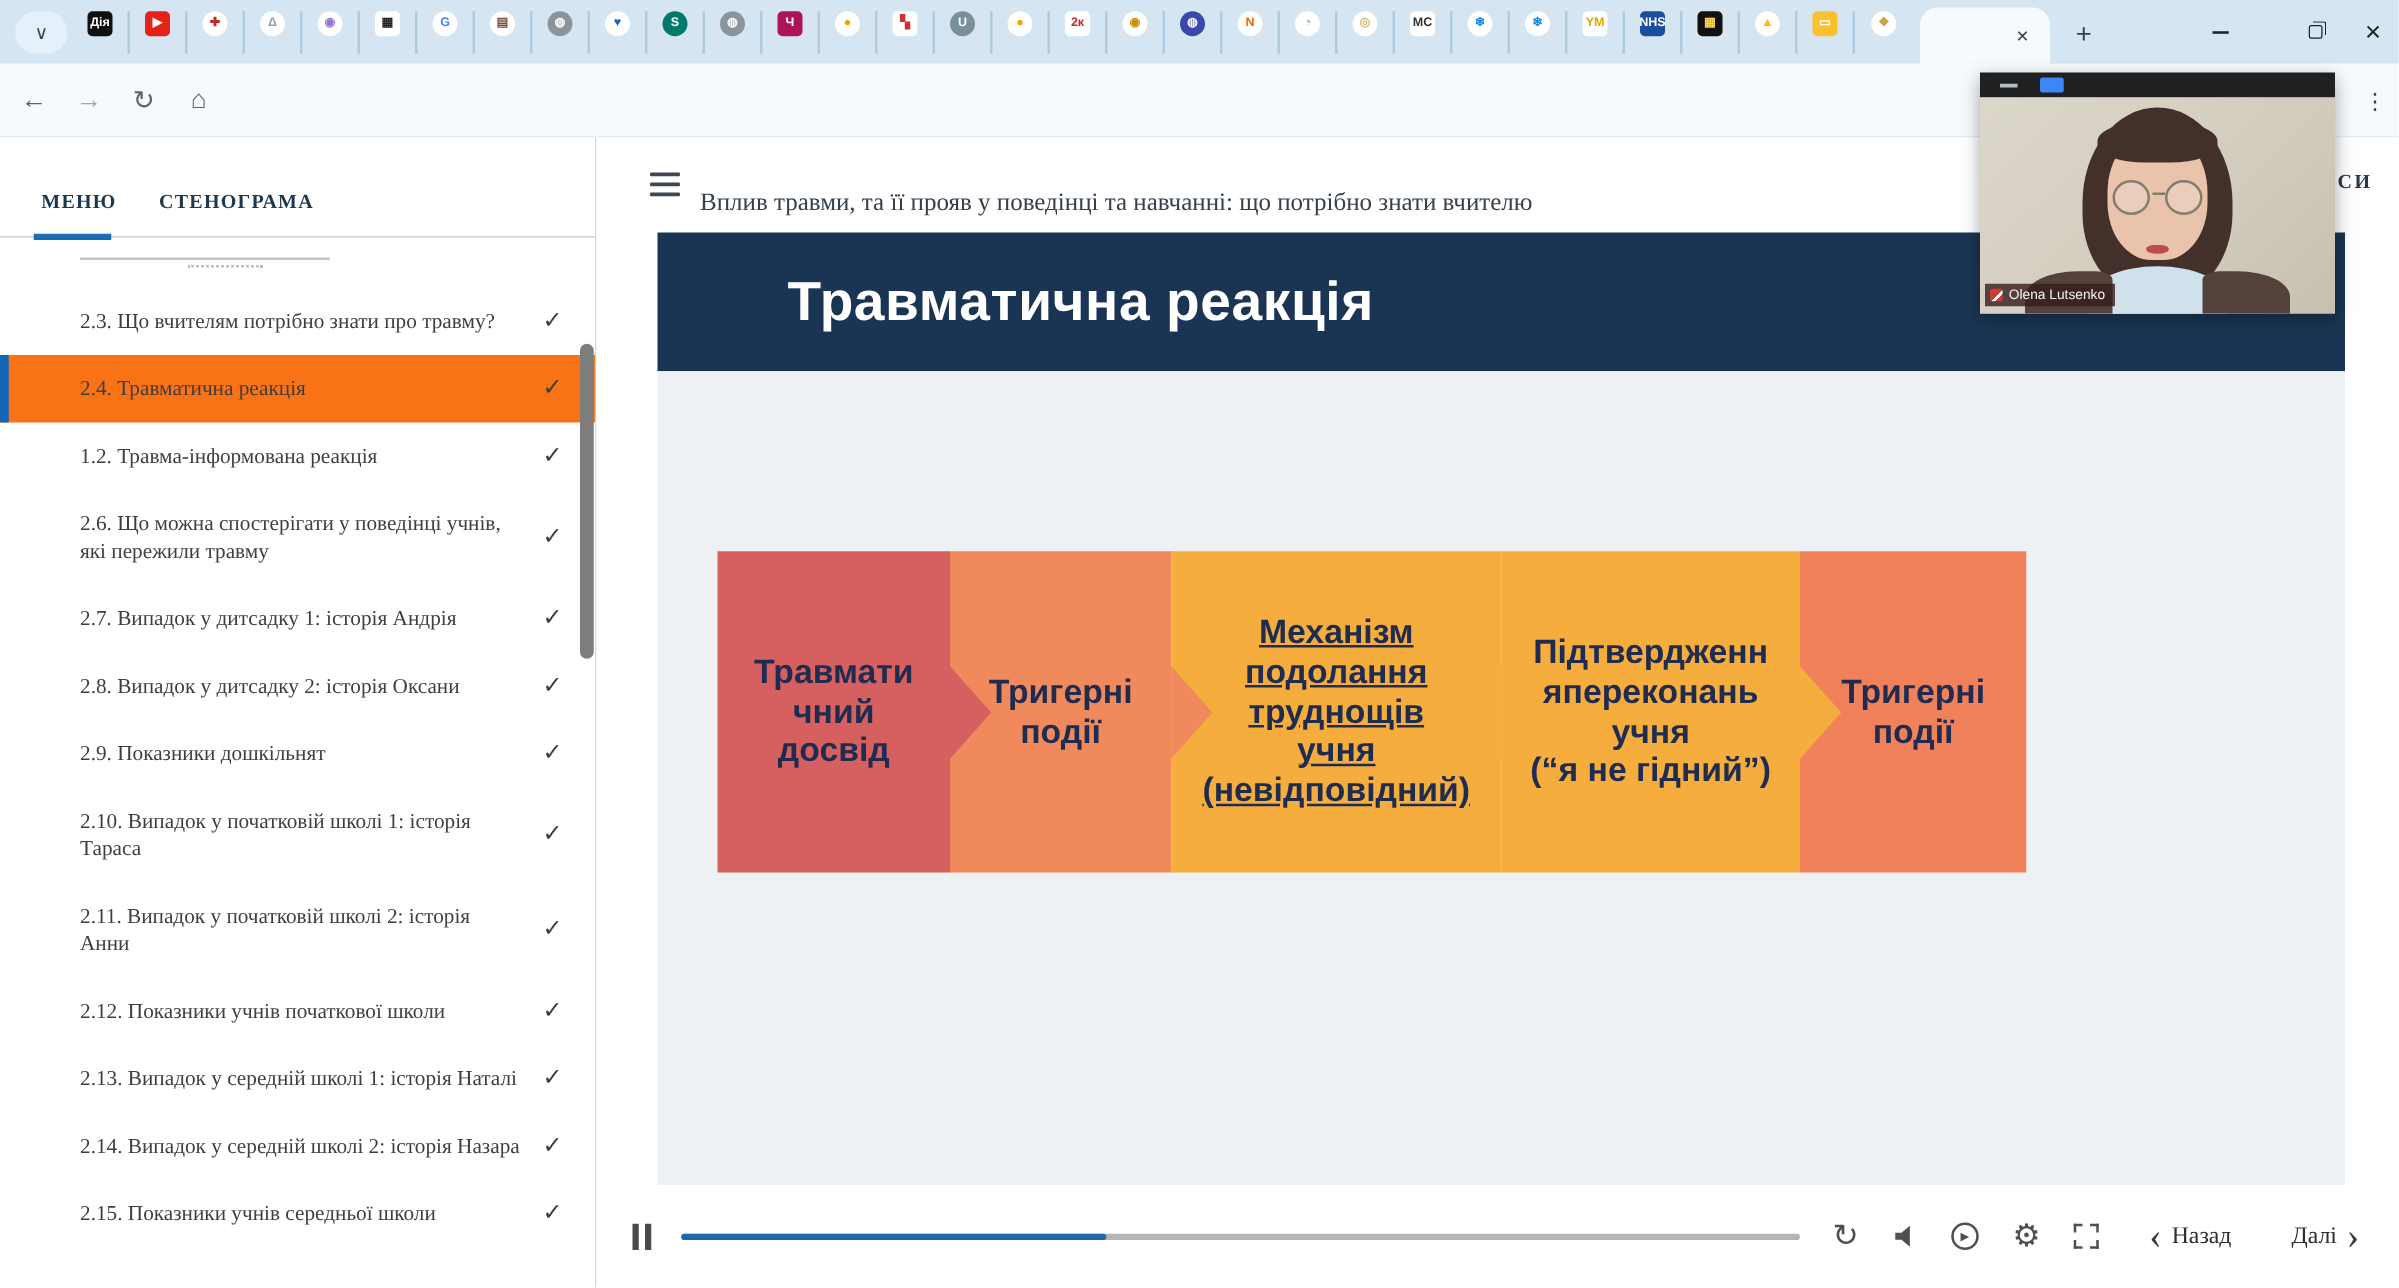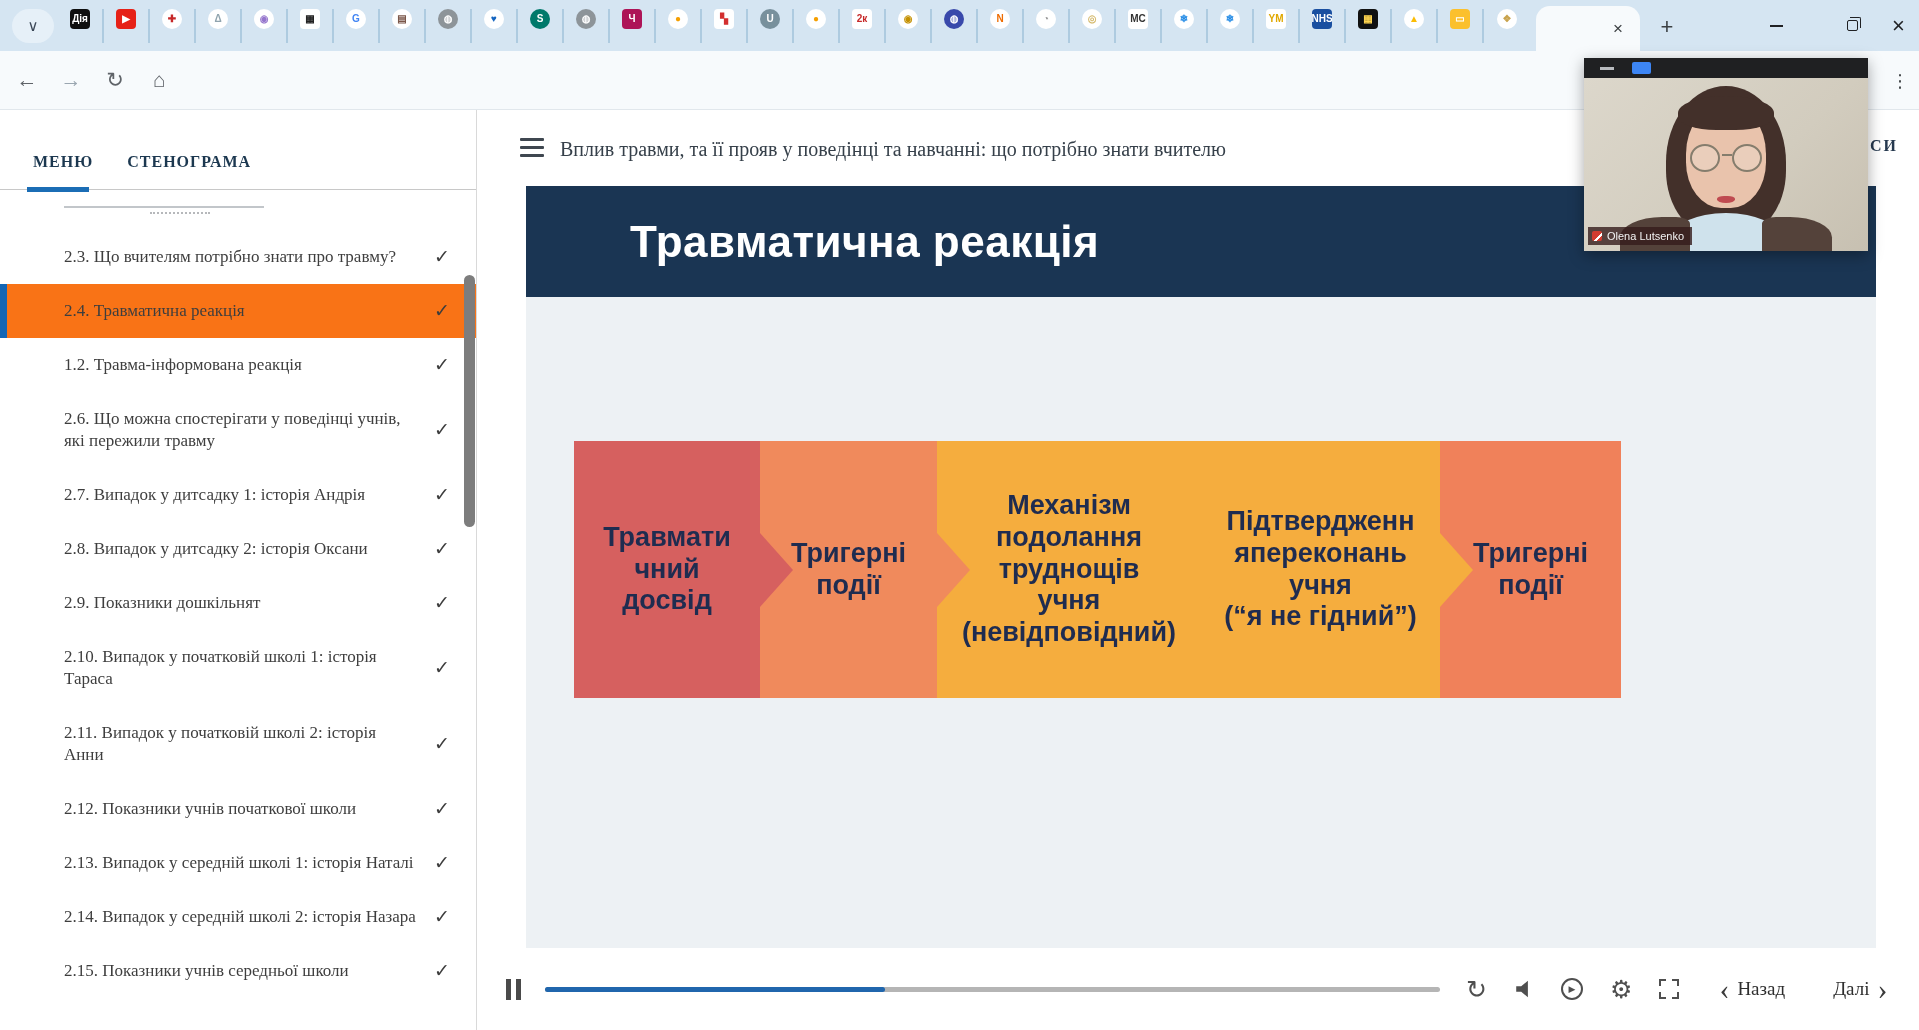--- a/index.html
+++ b/index.html
@@ -49,21 +49,21 @@
   .sitem { position:relative; padding:16px 60px 16px 64px; font-family:"Liberation Serif",serif; font-size:17px; line-height:22px; color:#3e3e3e; }
   .sitem.active { background:#f97316; }
   .sitem.active::before { content:""; position:absolute; left:0; top:0; bottom:0; width:7px; background:#1366b5; }
   .sitem .check { position:absolute; right:26px; top:50%; transform:translateY(-50%); font-size:19px; color:#3d3d3d; font-family:"Liberation Sans",sans-serif; }
   .side-scrollthumb { position:absolute; right:1px; top:165px; width:11px; height:252px; background:#7d7d7d; border-radius:6px; }
 
   .mainarea { position:absolute; left:478px; top:0; width:1441px; height:920px; }
   .lesson-header { position:absolute; left:0; top:0; width:100%; height:76px; background:#fff; }
   .hamburger { position:absolute; left:42px; top:28px; width:24px; height:19px; display:flex; flex-direction:column; justify-content:space-between; }
   .hamburger span { height:3px; background:#3f4750; border-radius:1px; }
-  .lesson-title { position:absolute; left:82px; top:28px; font-family:"Liberation Serif",serif; font-size:20px; color:#36404a; }
+  .lesson-title { position:absolute; left:82px; top:41px; font-family:"Liberation Serif",serif; font-size:20px; color:#36404a; }
   .resources { position:absolute; right:21px; top:27px; font-family:"Liberation Serif",serif; font-weight:bold; font-size:16px; letter-spacing:2px; color:#25384e; }
 
   .slide { position:absolute; left:48px; top:76px; width:1350px; height:762px; }
   .slide-band { height:111px; background:#1a3553; display:flex; align-items:center; }
   .slide-title { color:#fff; font-size:44px; font-weight:bold; padding-left:63px; letter-spacing:.5px;margin-left:41px; }
   .slide-body { height:651px; background:#edf1f4; position:relative; }
   .flow { position:absolute; left:48px; top:144px; height:257px; display:flex; }
   .fblock { position:relative; height:257px; display:flex; flex-direction:column; align-items:center; justify-content:center; text-align:center; font-weight:bold; font-size:27px; line-height:1.18; color:#1f2c50; }
   .fblock .ln { display:block; }
   .fblock.arrow::after { content:""; position:absolute; right:-33px; top:50%; transform:translateY(-50%); border-left:33px solid var(--c); border-top:37px solid transparent; border-bottom:37px solid transparent; z-index:2; }
@@ -287,21 +287,21 @@
           <div class="flow" id="flow">
               <div class="fblock arrow" style="width: 186px; background: rgb(214, 96, 95); --c: #d6605f;">
                 <span class="ln">Травмати</span>
                 <span class="ln">чний</span>
                 <span class="ln">досвід</span>
               </div>
               <div class="fblock arrow" style="width: 177px; background: rgb(240, 138, 92); --c: #f08a5c;">
                 <span class="ln">Тригерні</span>
                 <span class="ln">події</span>
               </div>
-              <div class="fblock arrow" style="width: 264px; background: rgb(245, 173, 62); --c: #f5ad3e;">
+              <div class="fblock arrow" style="width: 264px; background: rgb(245, 173, 62); text-decoration: underline; --c: #f5ad3e;">
                 <span class="ln">Механізм</span>
                 <span class="ln">подолання</span>
                 <span class="ln">труднощів</span>
                 <span class="ln">учня</span>
                 <span class="ln">(невідповідний)</span>
               </div>
               <div class="fblock arrow" style="width: 239px; background: rgb(245, 173, 62); --c: #f5ad3e;">
                 <span class="ln">Підтвердженн</span>
                 <span class="ln">япереконань</span>
                 <span class="ln">учня</span>

